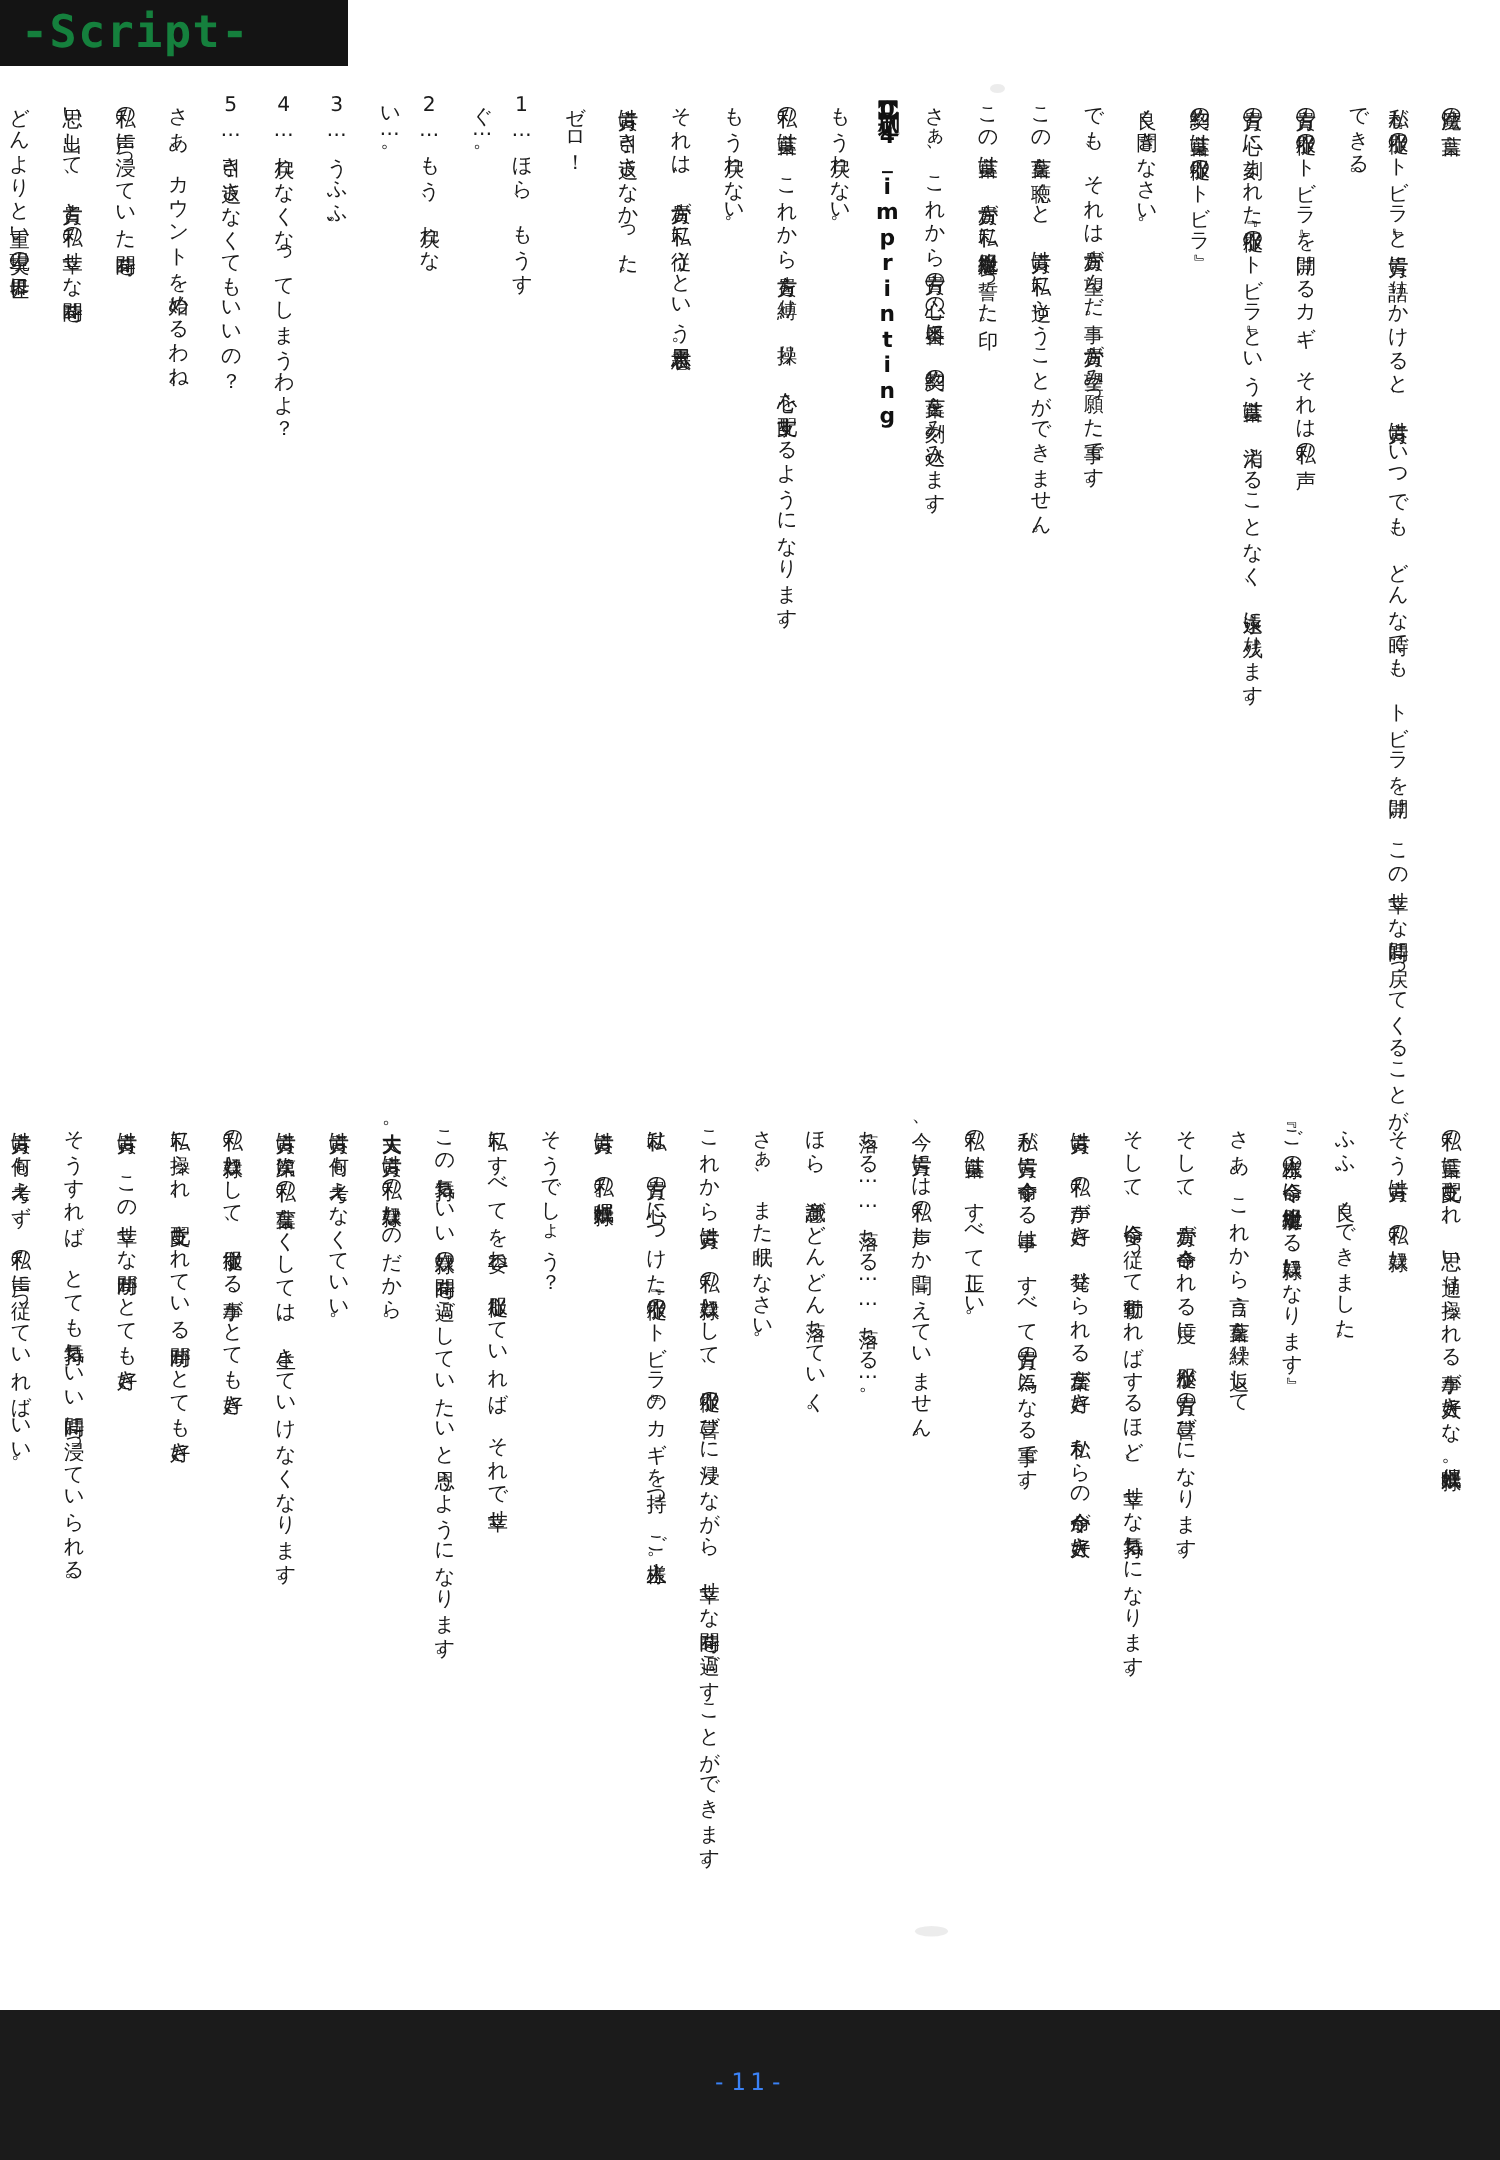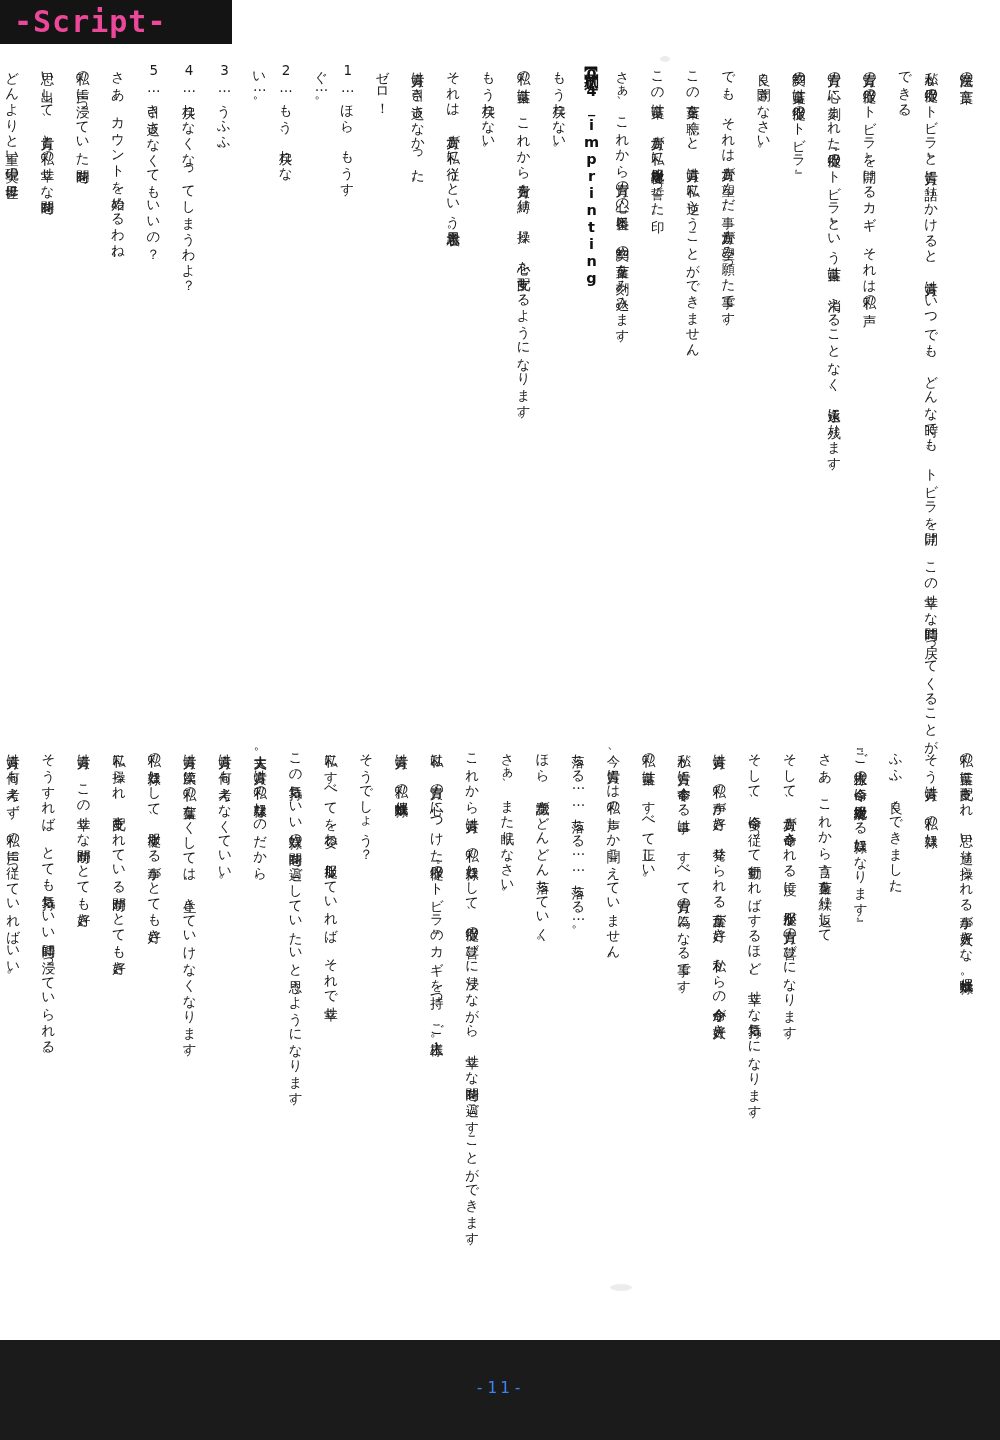--- a/index.html
+++ b/index.html
@@ -22,21 +22,21 @@
     top: 0;
     left: 0;
     width: 232px;
     height: 44px;
     background: #141414;
   }
   #header-banner-title {
     position: absolute;
     top: 2px;
     left: 14px;
-    color: #ec4899;
+    color: #15803d;
     font-family: "DejaVu Sans Mono", monospace;
     font-size: 30px;
     font-weight: bold;
     letter-spacing: 1px;
     line-height: 40px;
     white-space: nowrap;
   }
 
   
   #page-body {

